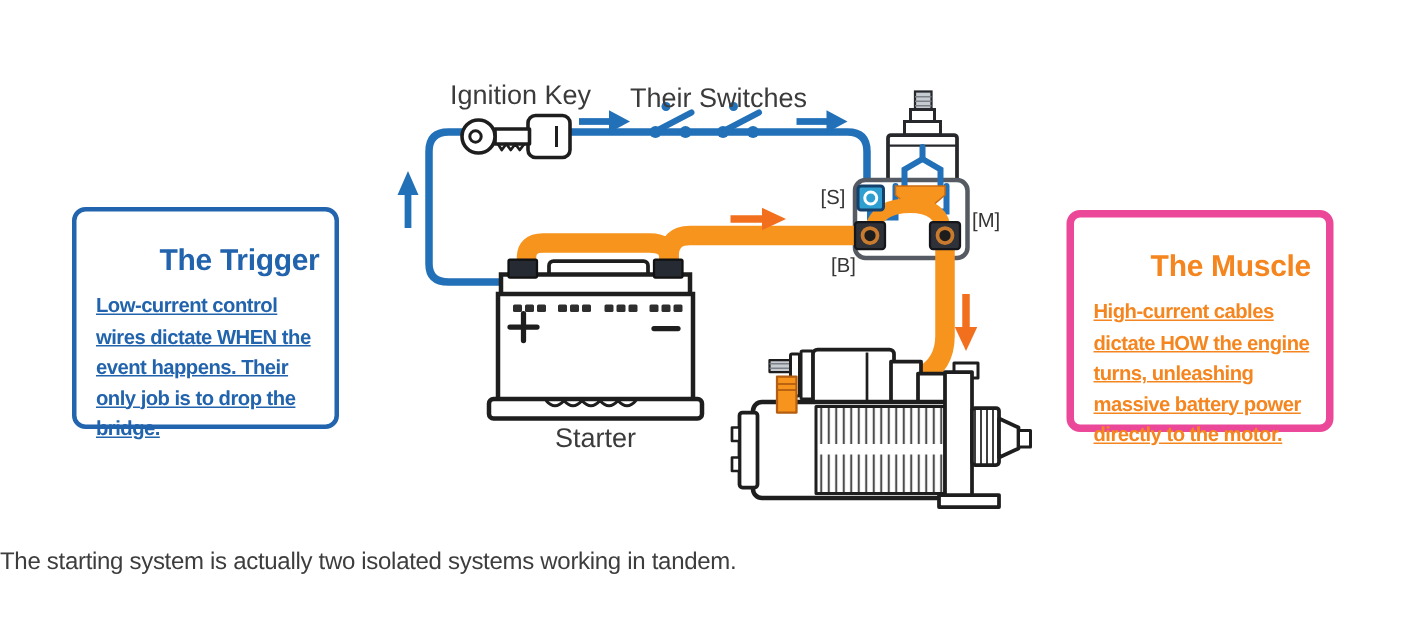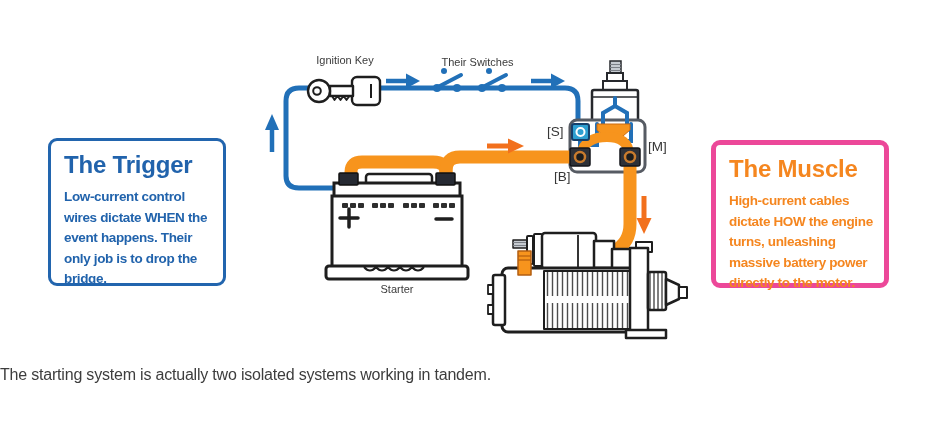--- a/index.html
+++ b/index.html
@@ -2,34 +2,34 @@
 <html><head>
 <meta charset="utf-8">
 <style>
   html,body{margin:0;padding:0;background:#fff;}
   .stage{
     position:relative;width:940px;height:421px;background:#ffffff;overflow:hidden;
     font-family:"Liberation Sans",sans-serif;
   }
   .stage svg{position:absolute;left:0;top:0;}
   .lbl{
-    position:absolute;color:#3b3b3b;font-size:11px;line-height:1.1;
+    position:absolute;color:#3b3b3b;font-size:18px;line-height:1.1;
     text-align:center;white-space:nowrap;
   }
   .term-lbl{
     position:absolute;color:#363636;font-size:13.5px;white-space:nowrap;
   }
   .info-box{
     position:absolute;background:#fff;border-radius:9px;box-sizing:border-box;
     padding:10px 10px 8px 13px;
   }
   .info-box.trigger{left:48px;top:138px;width:178px;height:148px;border:3px solid #2265AE;color:#2163AC;}
   .info-box.muscle{left:711px;top:140px;width:178px;height:148px;border:5px solid #ec4899;color:#F5861F;}
-  .info-title{font-size:24px;font-weight:bold;margin:0 0 8px 0;letter-spacing:-0.2px;}
-  .info-body{font-size:13.5px;font-weight:bold;line-height:20.5px;letter-spacing:-0.35px;}
+  .info-title{font-size:20px;font-weight:bold;margin:12px 0 8px 0;letter-spacing:-0.2px;text-align:right;}
+  .info-body{font-size:13.5px;font-weight:bold;line-height:20.5px;letter-spacing:-0.35px;text-decoration:underline;}
   .caption{
     position:absolute;left:0;top:366px;width:764px;text-align:left;
     font-size:16px;color:#3d3d3d;font-weight:500;letter-spacing:-0.2px;
   }
 </style>
 </head>
 <body>
 
 <div class="stage">
 

